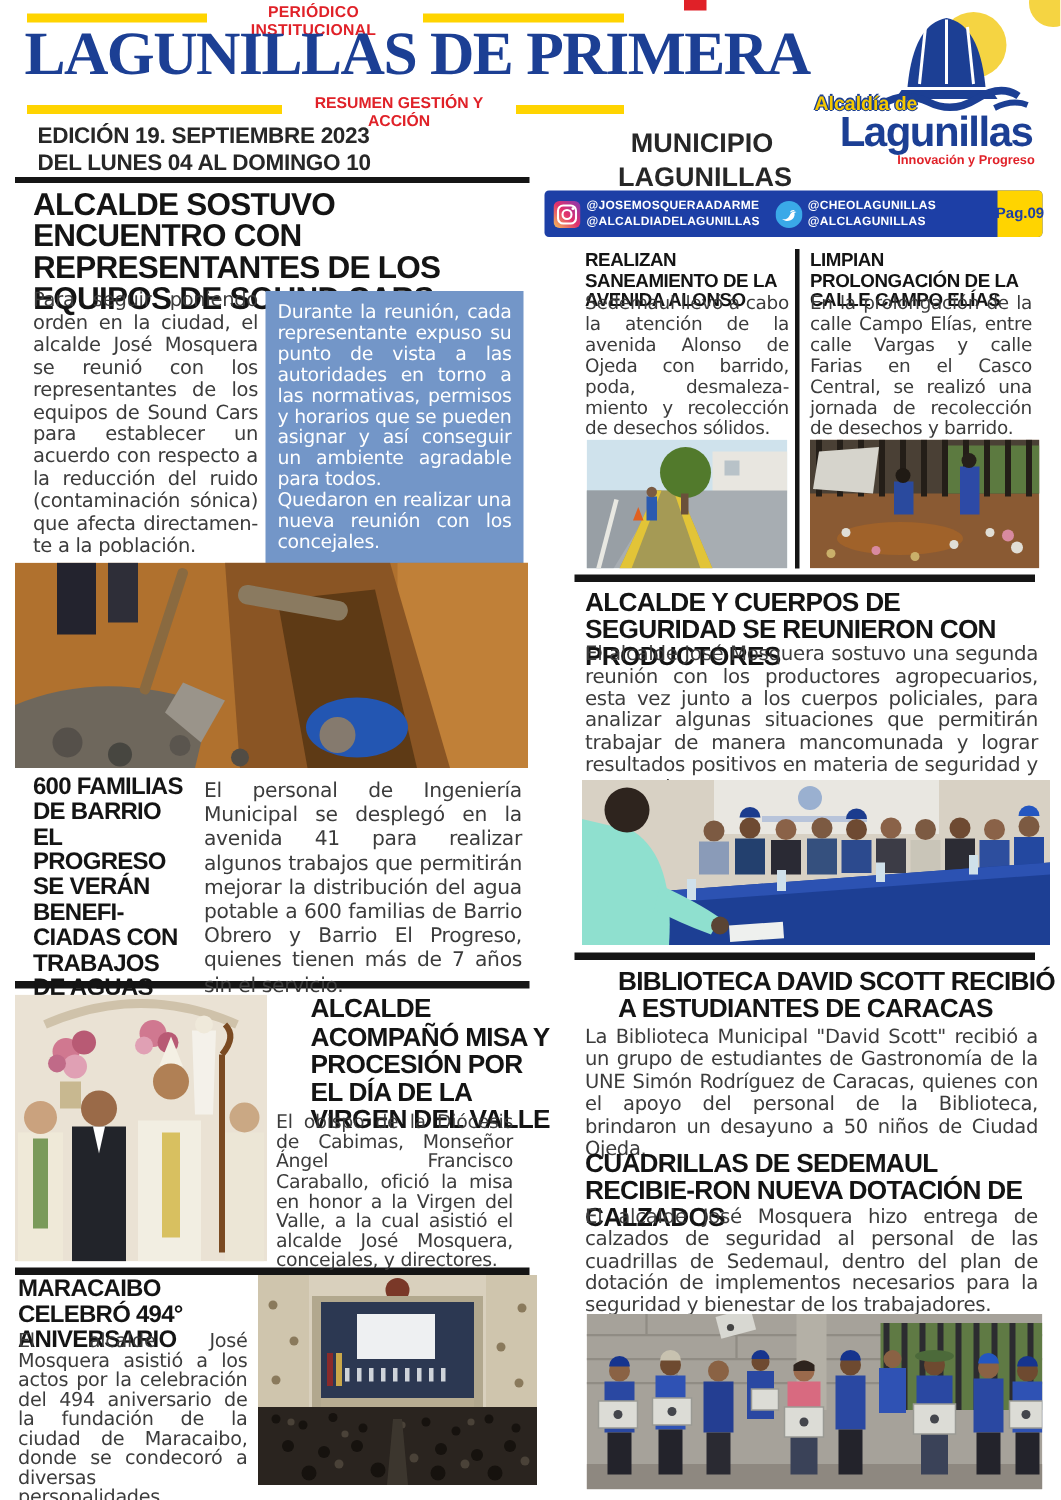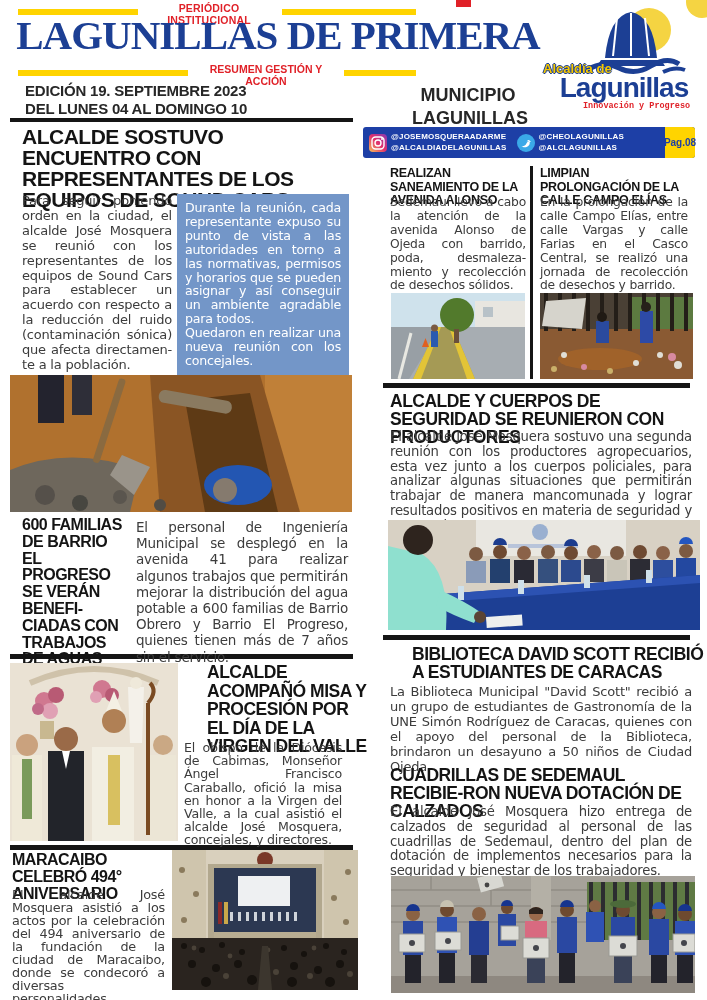--- a/index.html
+++ b/index.html
@@ -27,22 +27,22 @@
   #corner-red{position:absolute;left:456px;top:0;width:15px;height:7px;background:#e02128;}
   #corner-yellow{position:absolute;left:686px;top:-14px;width:32px;height:32px;border-radius:50%;background:#f5d442;}
   
   #logo{position:absolute;left:543px;top:0;width:162px;height:118px;}
   #logo svg{position:absolute;left:0;top:0;}
   .logo-l1{position:absolute;left:0;top:61px;width:120px;text-align:left;
      font-family:"Liberation Sans",sans-serif;font-weight:800;font-size:13px;color:#f5c800;
      text-shadow:-1px 0 #1c3f94,1px 0 #1c3f94,0 -1px #1c3f94,0 1px #1c3f94;}
   .logo-l2{position:absolute;left:0;top:72px;width:162px;text-align:center;
      font-family:"Liberation Sans",sans-serif;font-weight:800;font-size:28px;color:#1c3f94;letter-spacing:-1px;}
-  .logo-l3{position:absolute;left:40px;top:101px;width:122px;text-align:left;
-     font-family:Liberation Mono, monospace;font-weight:700;font-size:8.5px;color:#e02128;}
+  .logo-l3{position:absolute;left:40px;top:101px;width:122px;text-align:center;
+     font-family:Liberation Sans, sans-serif;font-weight:700;font-size:8.5px;color:#e02128;}
   
   #socialbar{position:absolute;left:363px;top:127px;width:332px;height:31px;background:#1d3fa6;
      border-radius:3px;display:flex;align-items:center;padding-left:6px;box-sizing:border-box;}
   .handles{font-family:"Liberation Sans",sans-serif;font-weight:700;font-size:8px;color:#fff;
      line-height:1.3;letter-spacing:.2px;margin-left:4px;white-space:nowrap;}
   #pagbox{margin-left:auto;width:30px;height:31px;background:#ffd400;color:#1d3fa6;
      font-family:"Liberation Sans",sans-serif;font-weight:800;font-size:10px;line-height:1.2;
      display:flex;flex-direction:row;align-items:center;justify-content:center;border-radius:0 3px 3px 0;}
   
   .bar-black{position:absolute;background:#151515;}
@@ -152,21 +152,21 @@
     <svg width="18" height="18" viewBox="0 0 18 18" style="margin-left:10px">
       <circle cx="9" cy="9" r="9" fill="#3aa9e8"></circle>
       <path d="M4,12 C6,12.6 8.4,12 9.4,9.6 C10.4,7 12.6,6.4 14,7.4 L12.6,8 C13.4,10.8 10.6,14 6.6,13.2 Z M9.6,7.6 C10.4,6 12,5.6 13,6.4 Z" fill="#fff"></path>
     </svg>
     <div class="handles">
       <div>@CHEOLAGUNILLAS</div>
       <div>@ALCLAGUNILLAS</div>
     </div>
     <div id="pagbox">
       <div>Pag.</div>
-      <div>08</div>
+      <div>09</div>
     </div>
   </div>
 
   <div class="bar-black" id="bar-top-left"></div>
   <div class="bar-black" id="bar-left-2"></div>
   <div class="bar-black" id="bar-left-3"></div>
   <div class="bar-black" id="bar-right-1"></div>
   <div class="bar-black" id="bar-right-2"></div>
   <div class="bar-black" id="divider-minis"></div>
 

